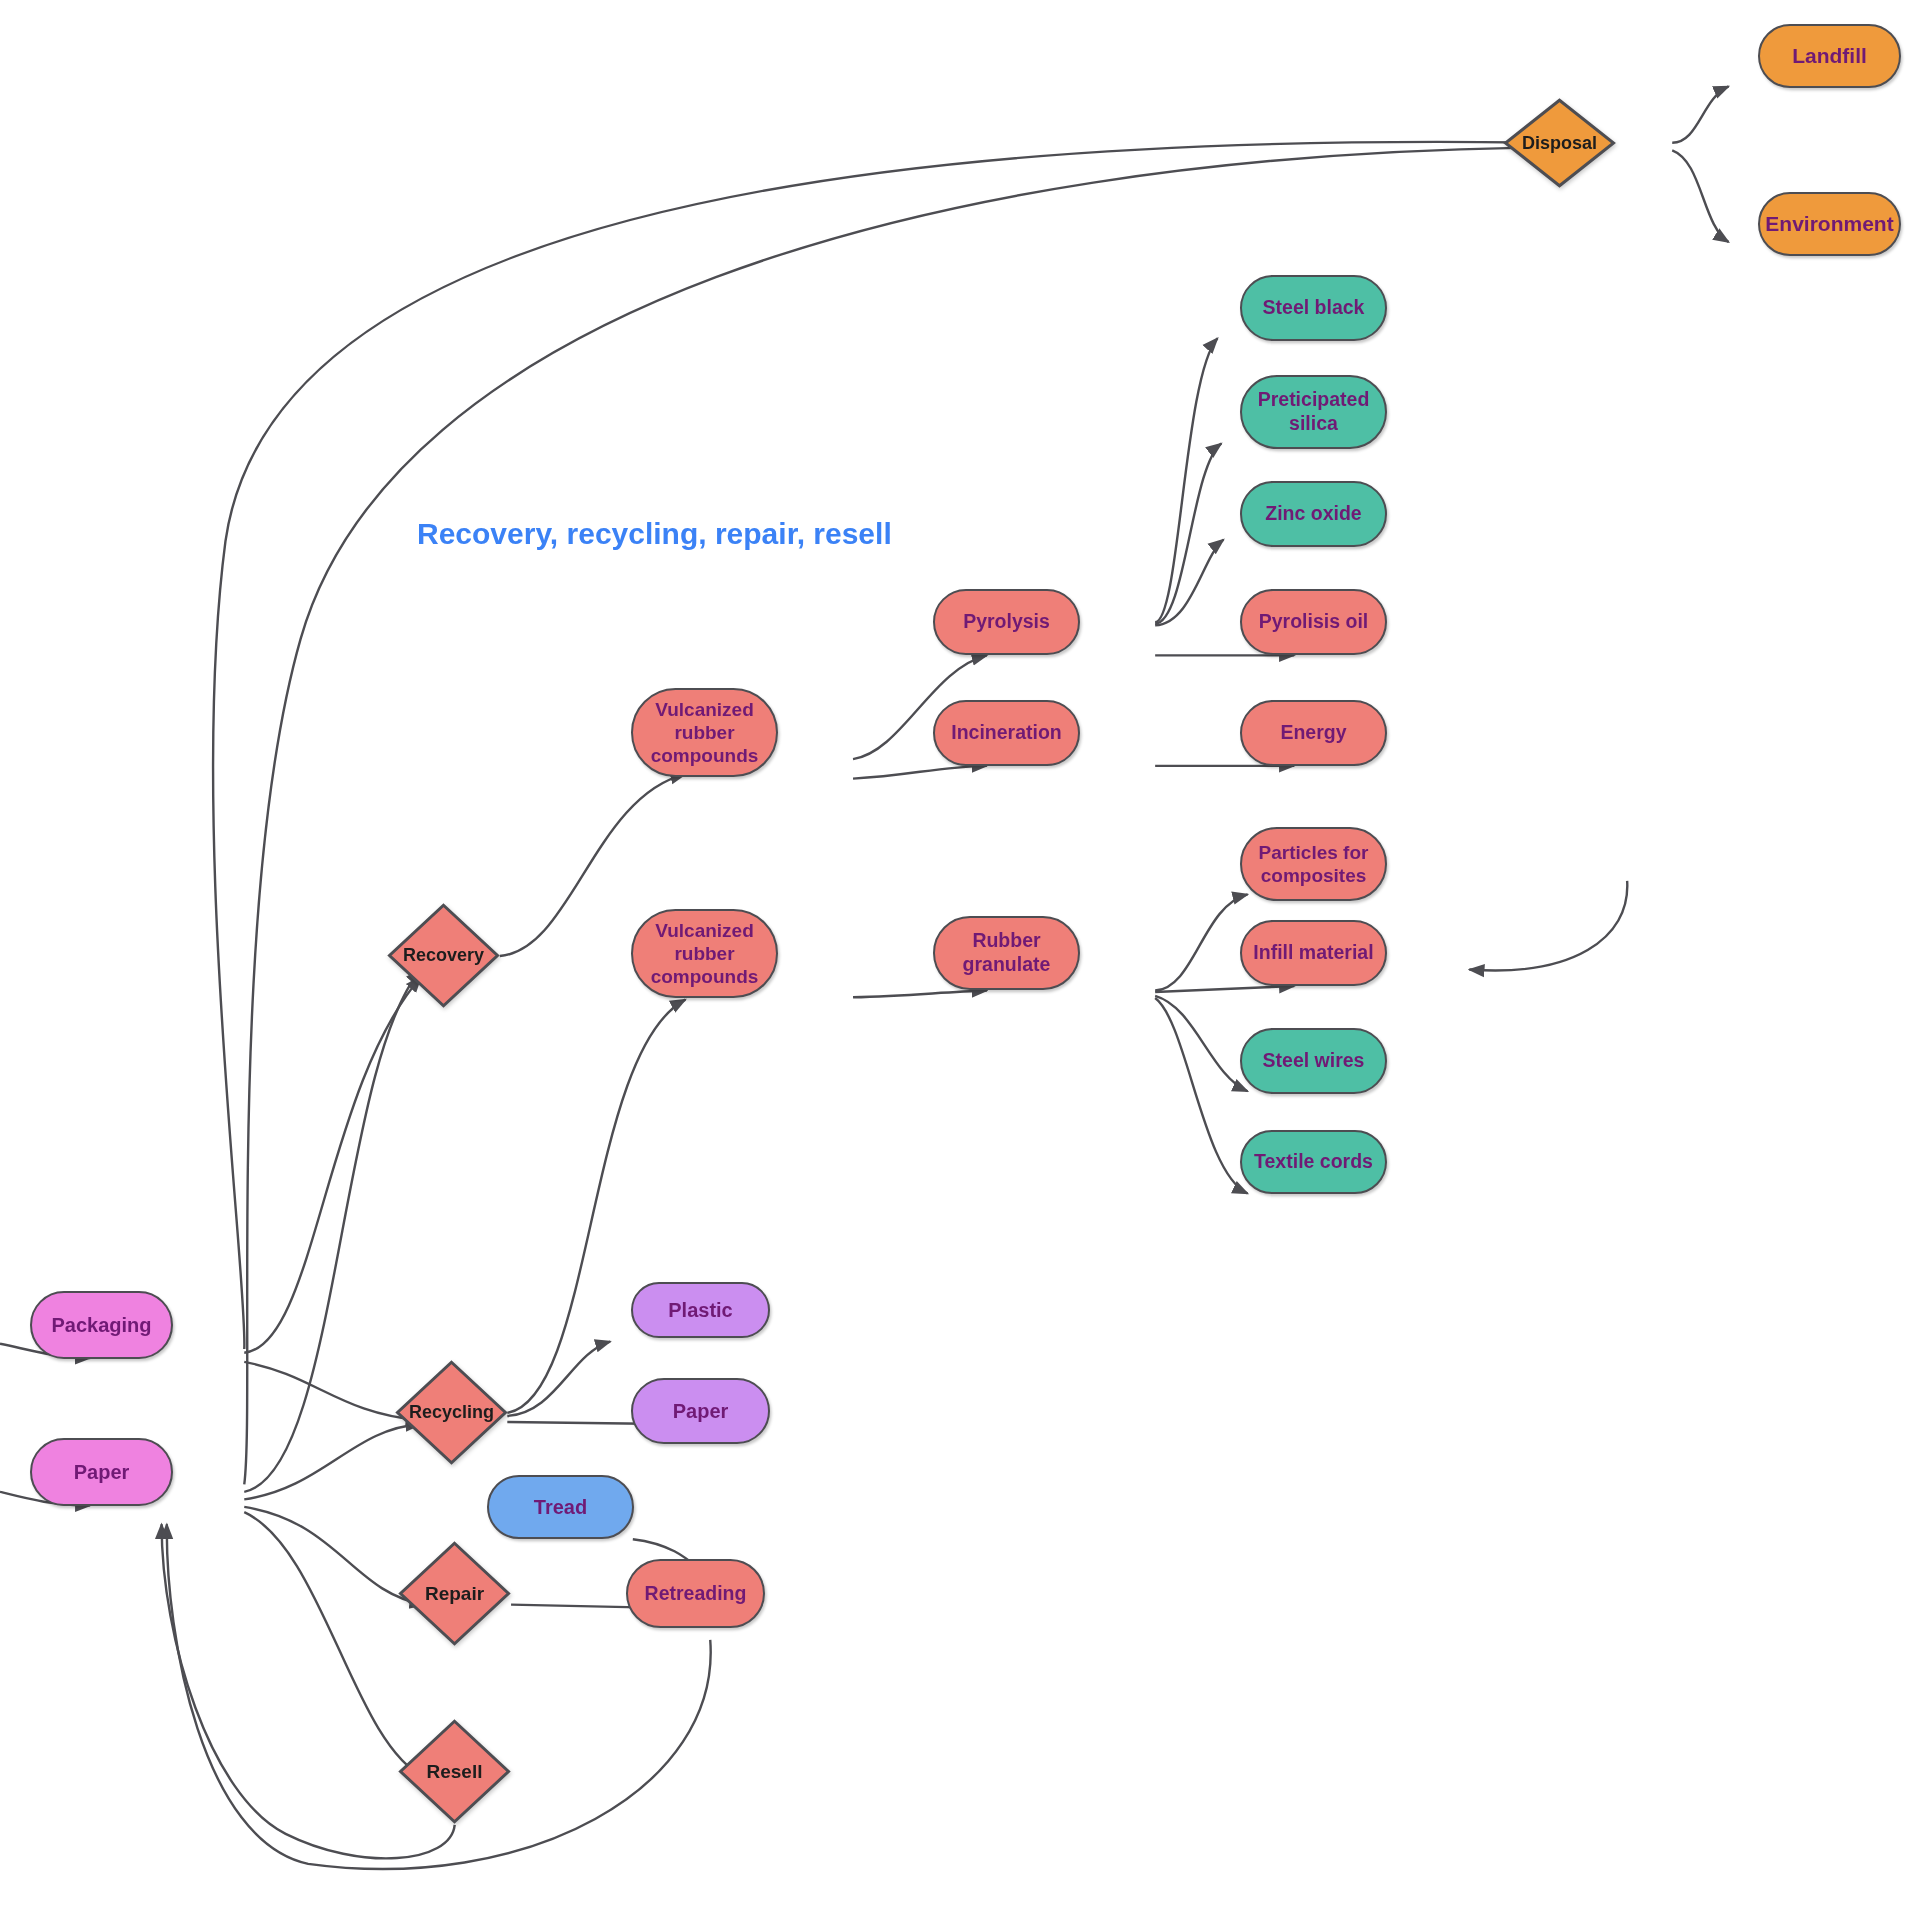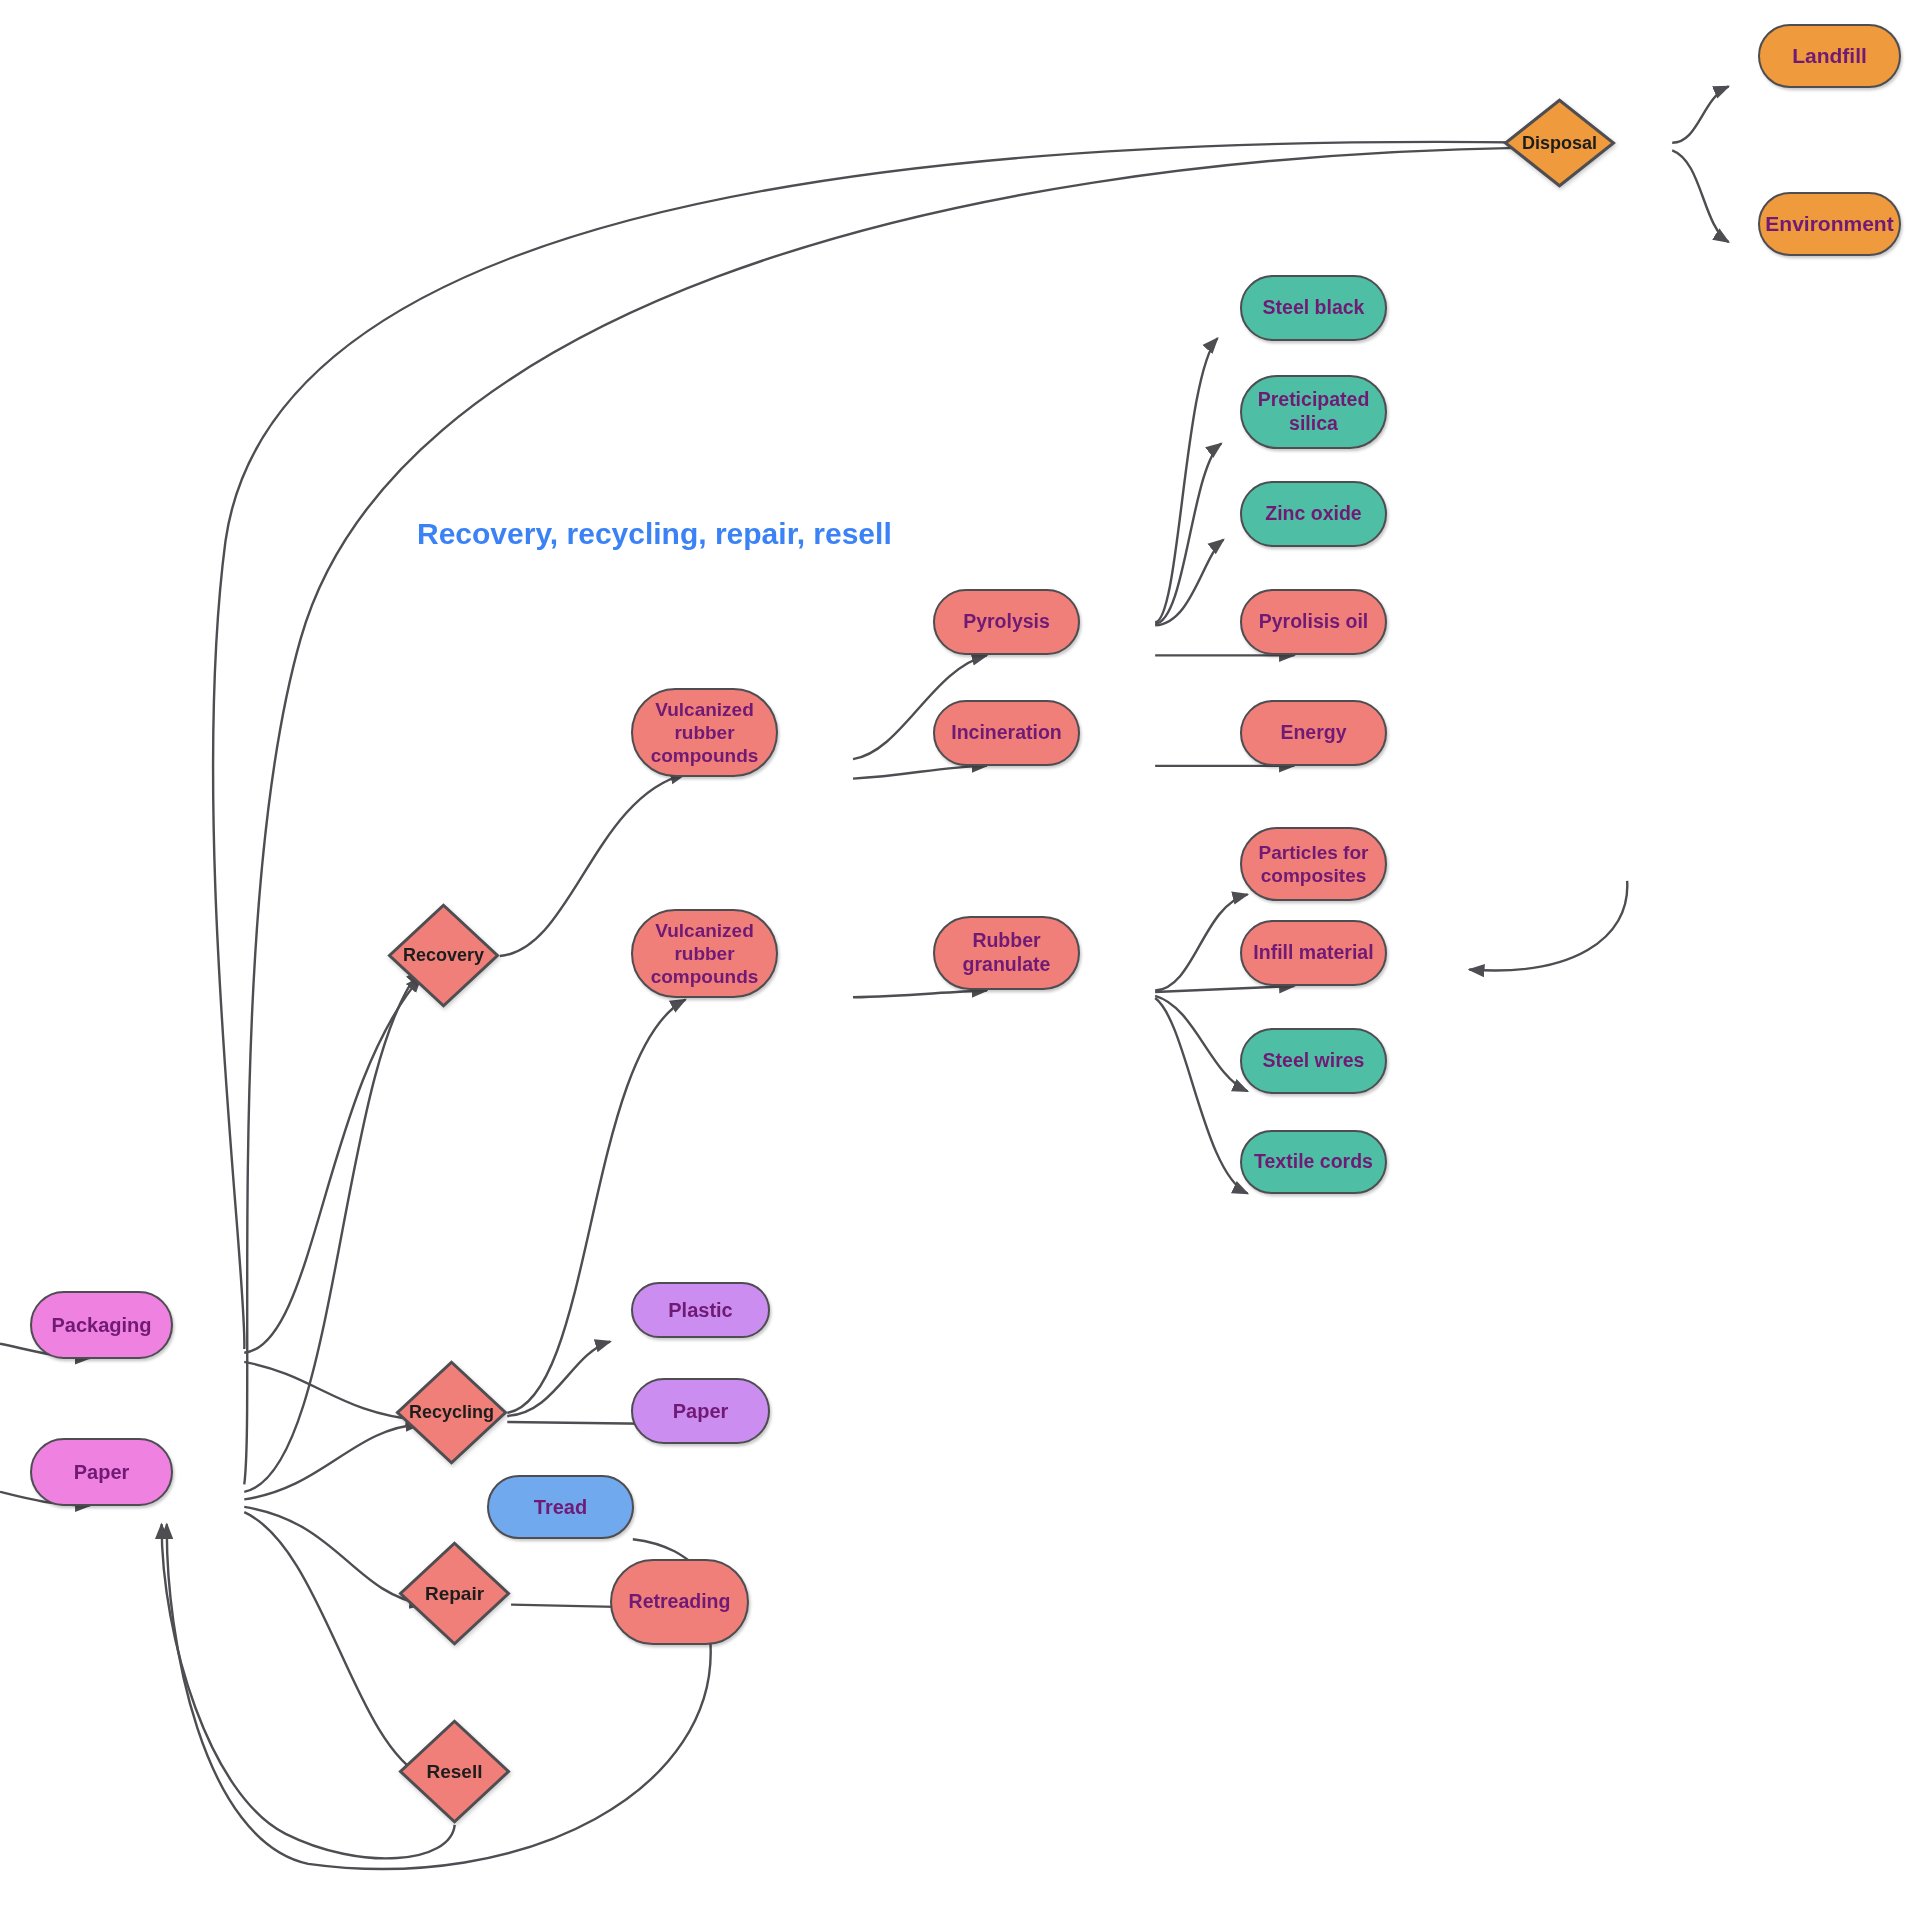--- a/index.html
+++ b/index.html
@@ -174,21 +174,21 @@
     </div>
   <div class="node pill c-purple" style="left:631px;top:1378px;width:139px;height:66px;font-size:20px;">
       <span>Paper</span>
     </div>
   <div class="node pill c-blue" style="left:487px;top:1475px;width:147px;height:64px;font-size:20px;">
       <span>Tread</span>
     </div>
   <div class="node pill c-pink" style="left:30px;top:1438px;width:143px;height:68px;font-size:20px;">
       <span>Paper</span>
     </div>
-  <div class="node pill c-red" style="left:610px;top:1559px;width:139px;height:86px;font-size:19.5px;">
+  <div class="node pill c-red" style="left:626px;top:1559px;width:139px;height:69px;font-size:19.5px;">
       <span>Retreading</span>
     </div>
 
   <div class="shape-wrap" style="left:1503px;top:98px;width:113px;height:90px;">
     <svg class="diamond-svg" width="113" height="90" viewBox="0 0 150 120">
         <polygon points="75,3 147,60 75,117 3,60" fill="#ef9a3c" stroke="#4d4d52" stroke-width="4"></polygon>
       </svg>
     <div class="lbl" style="font-size:18px;">Disposal</div>
   </div>
 

